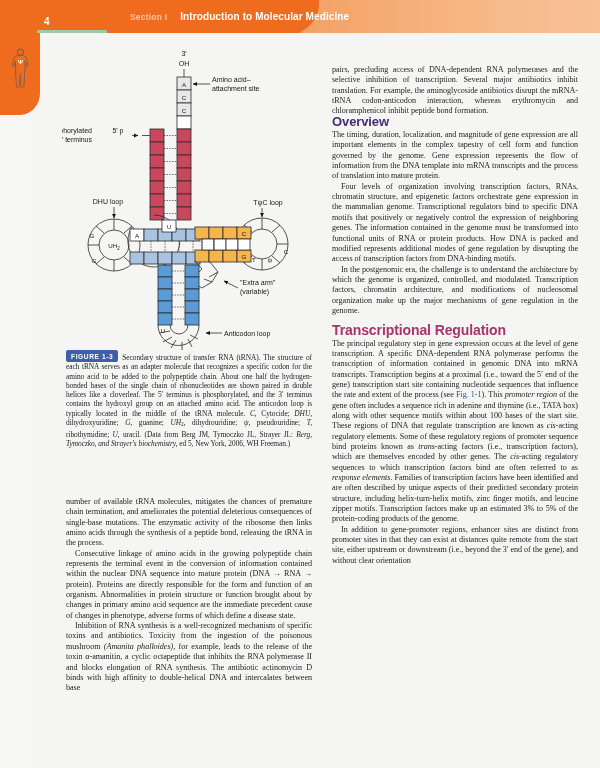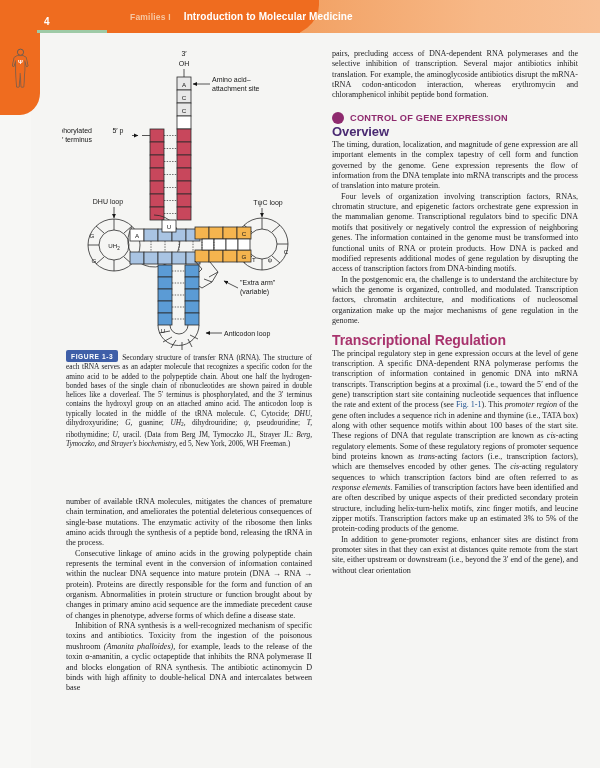--- a/index.html
+++ b/index.html
@@ -123,21 +123,21 @@
     top: 33px;
     left: 31px;
     width: 569px;
     height: 735px;
     background: #f5f5f3;
   }
 
   
   .col {
     position: absolute;
-    top: 16px;
+    top: 32px;
     width: 246px;
     text-align: justify;
     font-size: 8.15px;
     line-height: 10.35px;
     color: #1e1e22;
     letter-spacing: -0.04px;
   }
   .col-left  { left: 35px; }
   .col-right { left: 301px; }
 
@@ -239,21 +239,21 @@
   <svg class="body-icon" viewBox="0 0 19 40">
     <g fill="none" stroke="#5a5a58" stroke-width="0.9">
       <circle cx="9.5" cy="4.2" r="3.1"></circle>
       <path d="M6.4 7.6 L3.2 9.4 L1.4 18 L2.9 18.6 L4.6 12.5 L4.6 22 L5.6 39 L8.1 39 L9.2 25 L10.2 39 L12.7 39 L13.8 22 L13.8 12.5 L15.5 18.6 L17 18 L15.2 9.4 L12.1 7.6 Z"></path>
     </g>
     <path d="M6.4 7.6 L3.2 9.4 L1.4 18 L2.9 18.6 L4.6 12.5 L4.6 22 L5.6 39 L8.1 39 L9.2 25 L10.2 39 L12.7 39 L13.8 22 L13.8 12.5 L15.5 18.6 L17 18 L15.2 9.4 L12.1 7.6 Z" fill="#ef6c1f" opacity="0.55"></path>
     <text x="9.5" y="16" font-family="Liberation Sans, sans-serif" font-size="6" fill="#ffffff" text-anchor="middle" font-weight="bold">Ψ</text>
   </svg>
 
   <div class="header-text">
-    <span class="header-section">Families I</span>
+    <span class="header-section">Section I</span>
     <span class="header-title">Introduction to Molecular Medicine</span>
   </div>
 
   <div class="sheet">
 
     <svg class="figure" viewBox="0 0 252 310">
       <defs>
         <style>
           .bx   { stroke:#2b2b2b; stroke-width:0.8; }
           .red  { fill:#c8475c; }
@@ -442,24 +442,20 @@
 
     <div class="col col-left" style="top:464px;">
       <p class="noindent">number of available tRNA molecules, mitigates the chances of premature chain termination, and ameliorates the potential deleterious consequences of single-base mutations. The enzymatic activity of the ribosome then links amino acids through the synthesis of a peptide bond, releasing the tRNA in the process.</p>
       <p>Consecutive linkage of amino acids in the growing polypeptide chain represents the terminal event in the conversion of information contained within the nuclear DNA sequence into mature protein (DNA → RNA → protein). Proteins are directly responsible for the form and function of an organism. Abnormalities in protein structure or function brought about by changes in primary amino acid sequence are the immediate precedent cause of changes in phenotype, adverse forms of which define a disease state.</p>
       <p>Inhibition of RNA synthesis is a well-recognized mechanism of specific toxins and antibiotics. Toxicity from the ingestion of the poisonous mushroom <i>(Amanita phalloides),</i> for example, leads to the release of the toxin α-amanitin, a cyclic octapeptide that inhibits the RNA polymerase II and blocks elongation of RNA synthesis. The antibiotic actinomycin D binds with high affinity to double-helical DNA and intercalates between base</p>
     </div>
 
     <div class="col col-right">
       <p class="noindent">pairs, precluding access of DNA-dependent RNA polymerases and the selective inhibition of transcription. Several major antibiotics inhibit translation. For example, the aminoglycoside antibiotics disrupt the mRNA-tRNA codon-anticodon interaction, whereas erythromycin and chloramphenicol inhibit peptide bond formation.</p>
 
-      <div class="sec-head">
-        <span class="sec-bullet"></span>
-        <span class="sec-head-text">CONTROL OF GENE EXPRESSION</span>
-      </div>
 
       <div class="h-overview">Overview</div>
 
       <p class="noindent">The timing, duration, localization, and magnitude of gene expression are all important elements in the complex tapestry of cell form and function governed by the genome. Gene expression represents the flow of information from the DNA template into mRNA transcripts and the process of translation into mature protein.</p>
       <p>Four levels of organization involving transcription factors, RNAs, chromatin structure, and epigenetic factors orchestrate gene expression in the mammalian genome. Transcriptional regulators bind to specific DNA motifs that positively or negatively control the expression of neighboring genes. The information contained in the genome must be transformed into functional units of RNA or protein products. How DNA is packed and modified represents additional modes of gene regulation by disrupting the access of transcription factors from DNA-binding motifs.</p>
       <p>In the postgenomic era, the challenge is to understand the architecture by which the genome is organized, controlled, and modulated. Transcription factors, chromatin architecture, and modifications of nucleosomal organization make up the major mechanisms of gene regulation in the genome.</p>
 
       <div class="h-sub">Transcriptional Regulation</div>
 
       <p class="noindent">The principal regulatory step in gene expression occurs at the level of gene transcription. A specific DNA-dependent RNA polymerase performs the transcription of information contained in genomic DNA into mRNA transcripts. Transcription begins at a proximal (i.e., toward the 5′ end of the gene) transcription start site containing nucleotide sequences that influence the rate and extent of the process (see <span class="figref">Fig. 1-1</span>). This <i>promoter region</i> of the gene often includes a sequence rich in adenine and thymine (i.e., TATA box) along with other sequence motifs within about 100 bases of the start site. These regions of DNA that regulate transcription are known as <i>cis</i>-acting regulatory elements. Some of these regulatory regions of promoter sequence bind proteins known as <i>trans</i>-acting factors (i.e., transcription factors), which are themselves encoded by other genes. The <i>cis</i>-acting regulatory sequences to which transcription factors bind are often referred to as <i>response elements.</i> Families of transcription factors have been identified and are often described by unique aspects of their predicted secondary protein structure, including helix-turn-helix motifs, zinc finger motifs, and leucine zipper motifs. Transcription factors make up an estimated 3% to 5% of the protein-coding products of the genome.</p>

